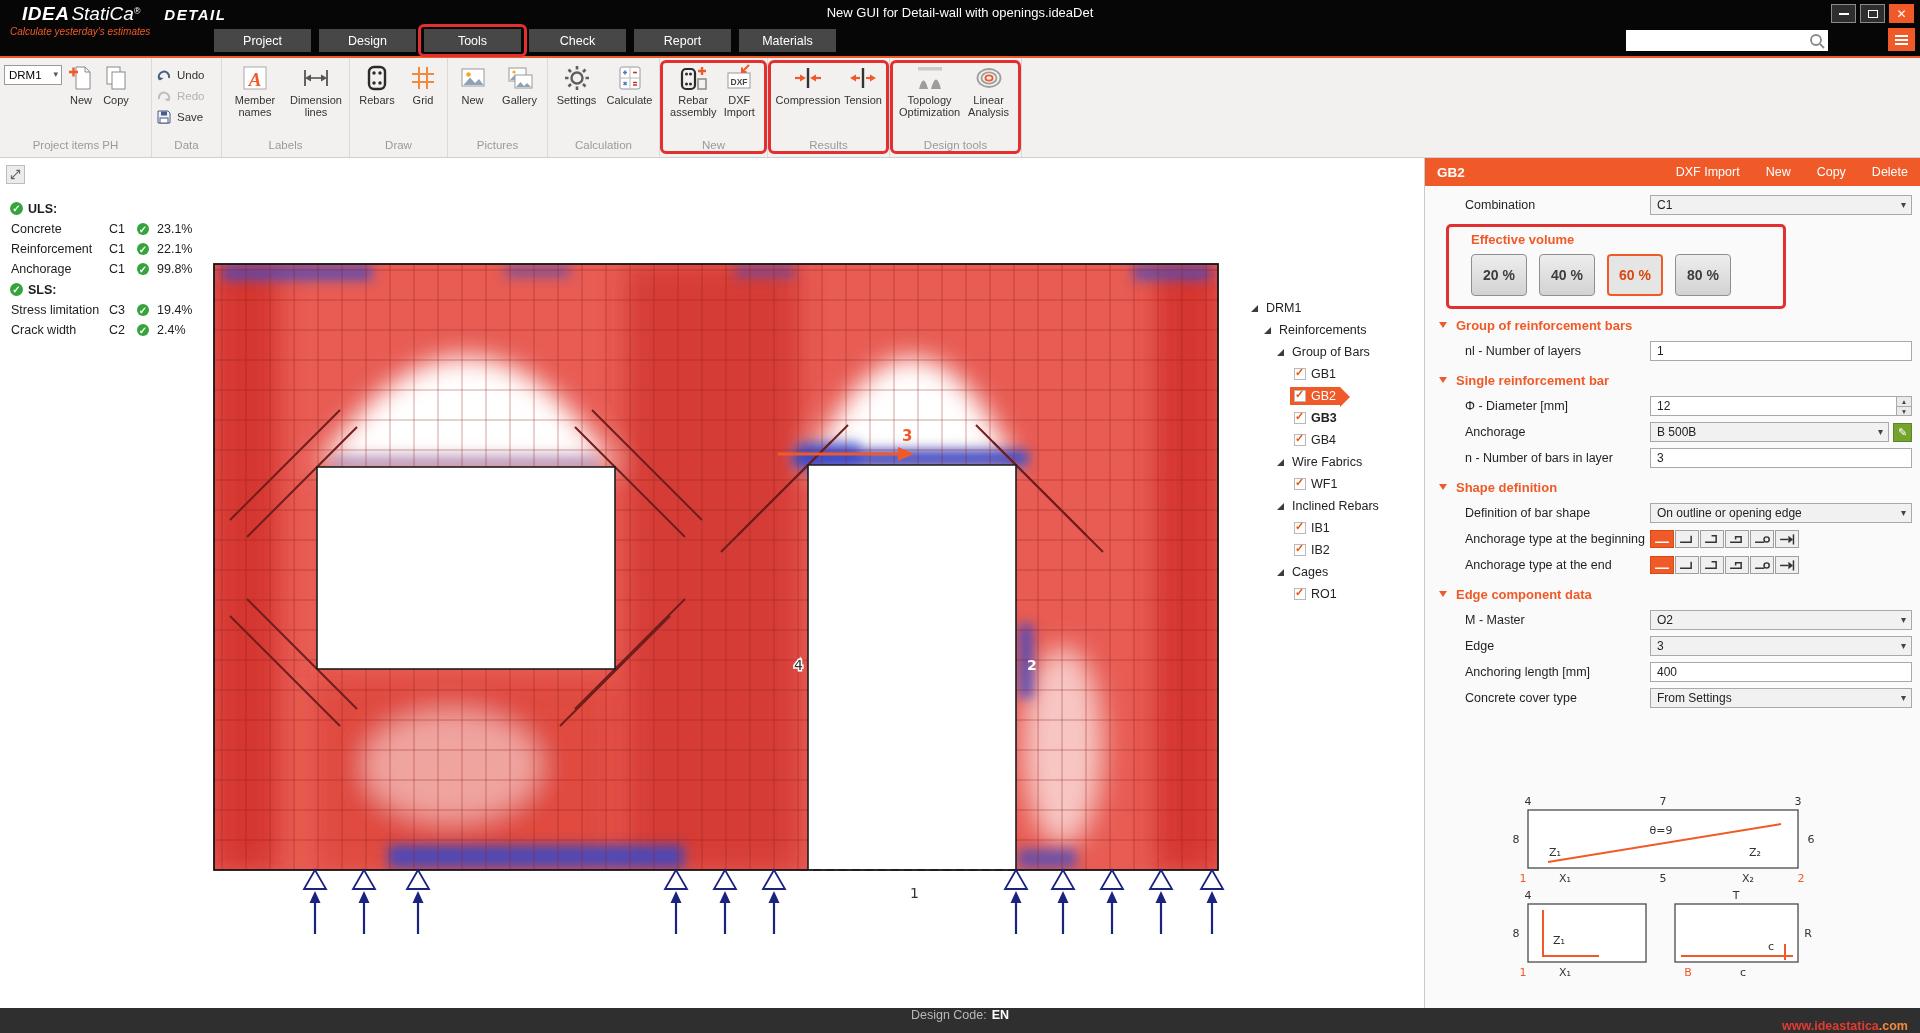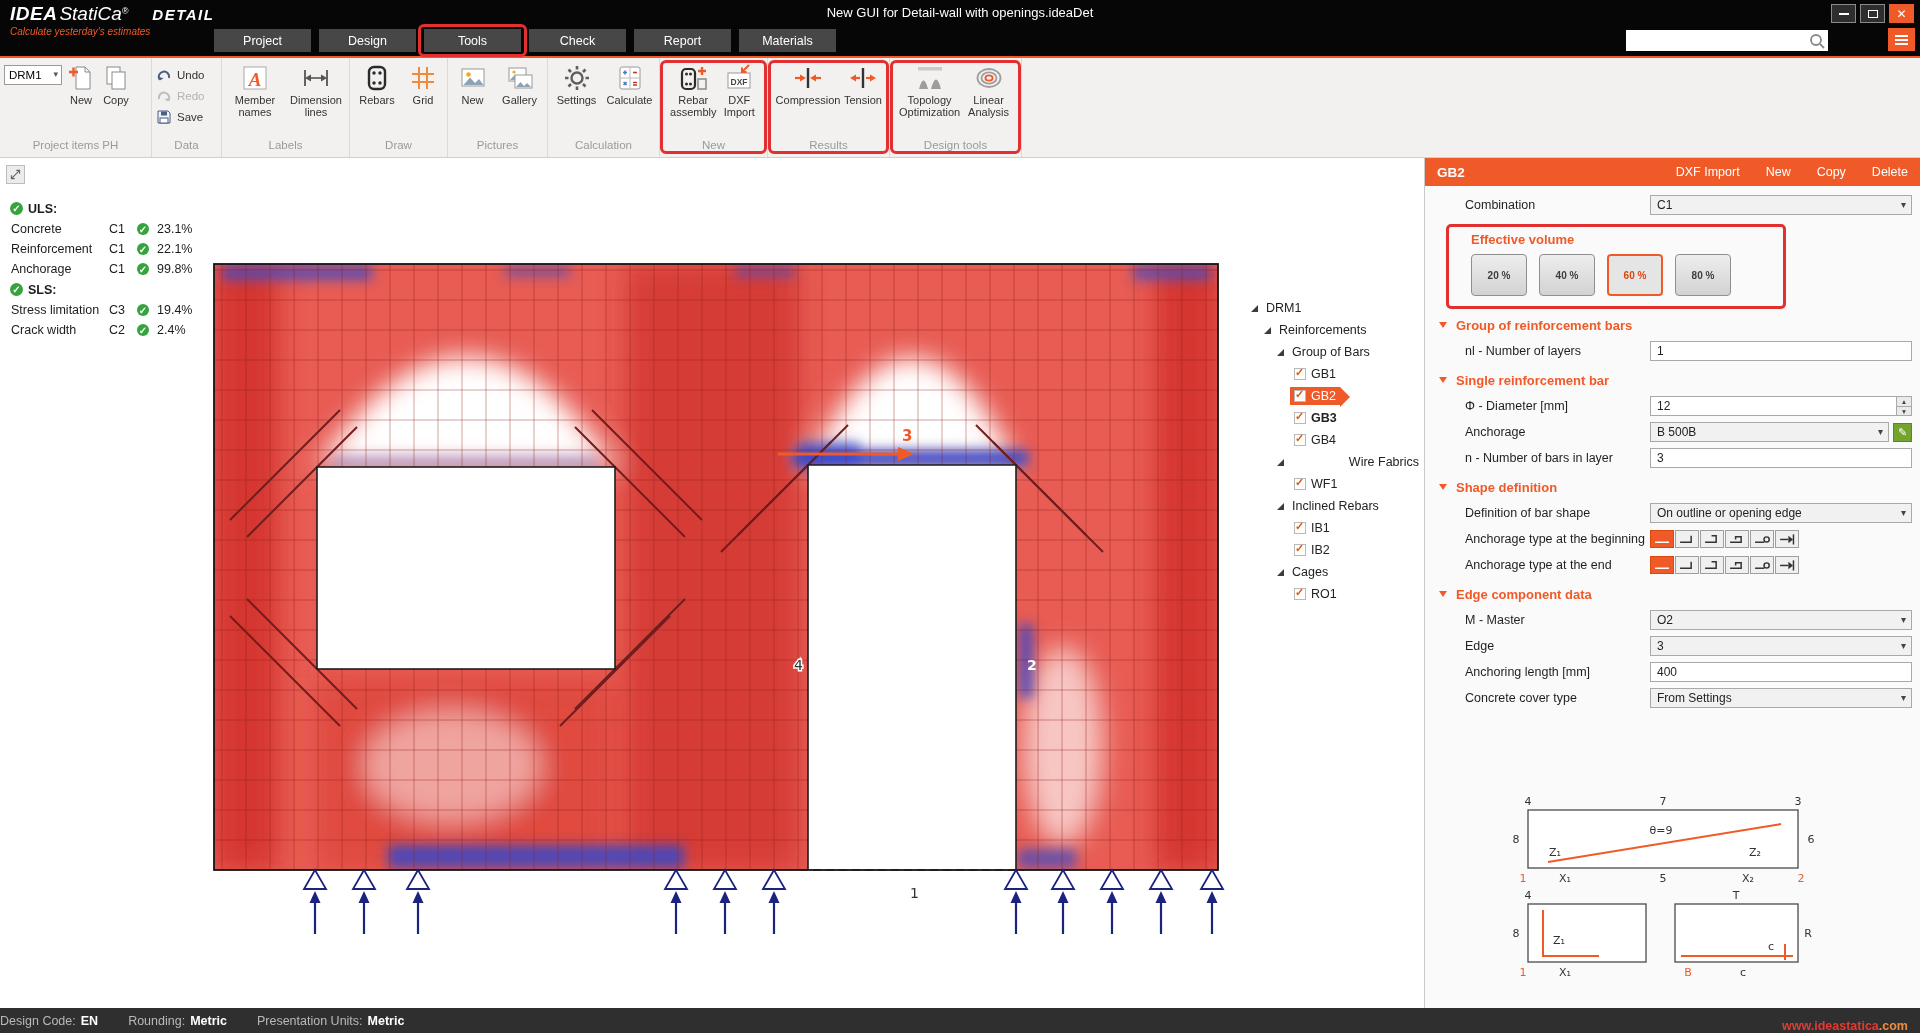--- a/index.html
+++ b/index.html
@@ -1,21 +1,21 @@
 <!DOCTYPE html>
 <html><head>
 <meta charset="utf-8">
 <style>
   *{margin:0;padding:0;box-sizing:border-box;}
   html,body{width:1920px;height:1033px;font-family:"Liberation Sans",sans-serif;background:#fff;overflow:hidden;position:relative;}
 
   
   .topbars{position:absolute;top:0;left:0;width:1920px;height:58px;background:#060606;border-bottom:2px solid #f05a28;z-index:30;}
   .logo{position:absolute;left:10px;top:3px;color:#fff;font-style:italic;white-space:nowrap;}
-  .l-idea{font-weight:bold;font-size:19px;letter-spacing:.5px;}
+  .l-idea{font-weight:bold;font-size:19px;letter-spacing:.5px;margin-left:12px;}
   .l-statica{font-size:19px;margin-left:2px;}
   .l-reg{font-size:9px;vertical-align:super;}
   .l-detail{font-weight:bold;font-size:15px;margin-left:24px;letter-spacing:1.5px;}
   .l-tagline{color:#f05a28;font-size:10px;margin-top:1px;}
   .win-title{position:absolute;top:5px;left:300px;right:300px;text-align:center;color:#fff;font-size:13px;}
   .win-controls{position:absolute;top:4px;right:6px;display:flex;gap:4px;}
   .wc{width:25px;height:19px;display:flex;align-items:center;justify-content:center;background:#2e2e2e;border:1px solid #8a8a8a;position:relative;}
   .g-min{width:10px;height:2px;background:#fff;}
   .g-max{width:10px;height:8px;border:1.5px solid #fff;}
   .wc.close{background:#f05a28;border-color:#f05a28;color:#fff;font-size:12px;}
@@ -82,37 +82,37 @@
   .ctrl.with-edit{width:239px;}
   .editbtn{width:19px;height:19px;background:#74a32e;border:1px solid #5d8525;margin-left:4px;color:#fff;font-size:11px;display:flex;align-items:center;justify-content:center;flex:none;}
   .spin{position:absolute;right:0;top:0;bottom:0;width:15px;border-left:1px solid #a9a9a9;display:flex;flex-direction:column;background:#eaeaea;}
   .spin span{flex:1;font-size:6.5px;line-height:9px;text-align:center;color:#444;}
   .spin span:first-child{border-bottom:1px solid #a9a9a9;}
   .psec{display:flex;align-items:center;height:26px;margin-top:3px;padding-left:14px;color:#f05a28;font-weight:bold;font-size:13px;gap:9px;}
   .tri{width:0;height:0;border-top:6px solid #f05a28;border-left:4.5px solid transparent;border-right:4.5px solid transparent;flex:none;}
   .evol{margin:6px 0 3px 21px;width:340px;border:3px solid #e23030;border-radius:5px;padding:5px 10px 10px 22px;}
   .evol-title{color:#f05a28;font-weight:bold;font-size:13px;margin-bottom:7px;}
   .ev-row{display:flex;gap:12px;}
-  .ev-btn{width:56px;height:42px;background:linear-gradient(#eeeeee,#d2d2d2);border:1px solid #8f8f8f;border-radius:4px;font-size:10px;color:#3d3d3d;display:flex;align-items:center;justify-content:center;font-weight:bold;}
+  .ev-btn{width:56px;height:42px;background:linear-gradient(#eeeeee,#d2d2d2);border:1px solid #8f8f8f;border-radius:4px;font-size:14px;color:#3d3d3d;display:flex;align-items:center;justify-content:center;font-weight:bold;}
   .ev-btn.sel{border:2px solid #f05a28;background:#e5e5e5;color:#d9480f;}
   .anch-row{display:flex;gap:1px;width:262px;flex:none;}
   .anch-btn{width:24px;height:18px;background:#f0f0f0;border:1px solid #9f9f9f;padding:2px;}
   .anch-btn.sel{background:#f05a28;border-color:#d9480f;}
   .anch-btn svg{width:100%;height:100%;display:block;}
   .as{stroke:#333;stroke-width:1.6;fill:none;}
   .asf{fill:#333;}
   .anch-btn.sel .as{stroke:#fff;}
   .pdiag{position:absolute;left:78px;top:634px;width:340px;height:205px;}
   .pdiag .drect{fill:#fff;stroke:#4a4a4a;stroke-width:1.3;}
   .pdiag text{font-size:11px;fill:#333;font-family:"DejaVu Sans",sans-serif;text-anchor:middle;}
   .pdiag text.orange{fill:#f05a28;}
   .pdiag .dline{stroke:#f05a28;stroke-width:2;fill:none;}
 
   
-  .statusbar{position:absolute;top:1008px;left:0;width:1920px;height:25px;background:#2f2f2f;display:flex;align-items:center;gap:30px;padding-left:0;font-size:12.5px;color:#b9b9b9;z-index:30;}
+  .statusbar{position:absolute;top:1008px;left:0;width:1920px;height:25px;background:#2f2f2f;display:flex;align-items:center;gap:30px;padding-left:0;font-size:12.5px;color:#b9b9b9;z-index:30;flex-direction:column;}
   .statusbar .sv{color:#fff;font-weight:bold;margin-left:5px;}
   .sb-site{position:absolute;right:12px;top:0;height:25px;display:flex;align-items:flex-end;color:#e23b30;font-weight:bold;font-size:12.5px;}
   .sb-site .tld{color:#f08a3c;}
 </style>
 </head>
 <body>
 
 <div class="topbars">
   <div class="logo">
     <div>
@@ -662,21 +662,21 @@
           <span class="cb"></span>
           <span>GB3</span>
         </span>
       </div>
       <div class="titem" style="padding-left: 41px;">
         <span class="chip">
           <span class="cb"></span>
           <span>GB4</span>
         </span>
       </div>
-      <div class="titem" style="padding-left: 28px; justify-content: space-between;">
+      <div class="titem" style="padding-left: 28px;">
         <span class="exp"></span>
         <span class="chip">
           <span>Wire Fabrics</span>
         </span>
       </div>
       <div class="titem" style="padding-left: 41px;">
         <span class="chip">
           <span class="cb"></span>
           <span>WF1</span>
         </span>

